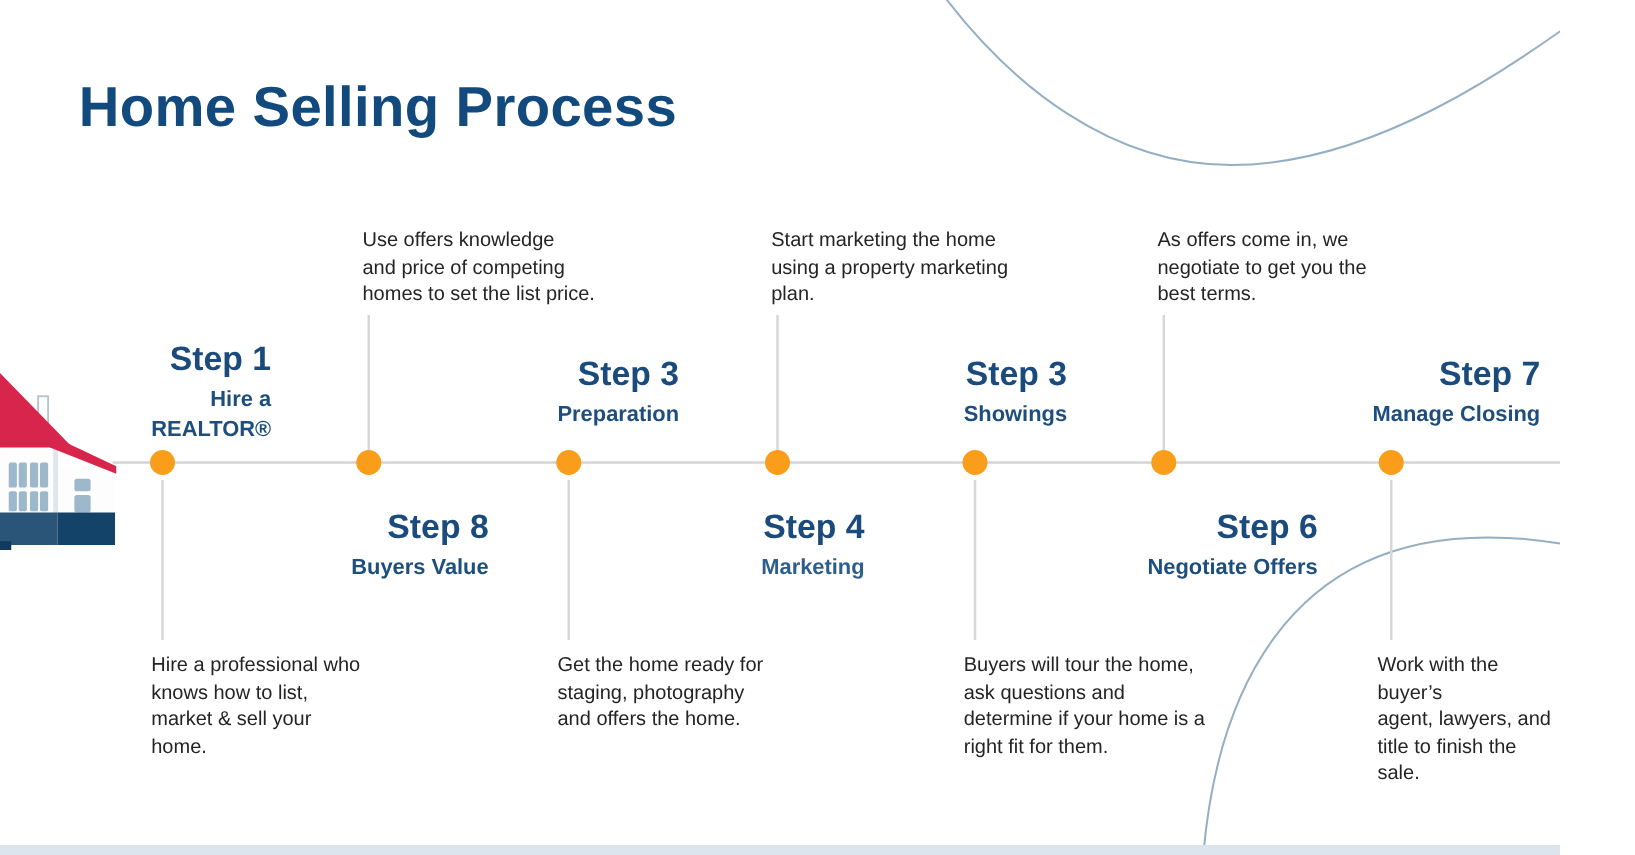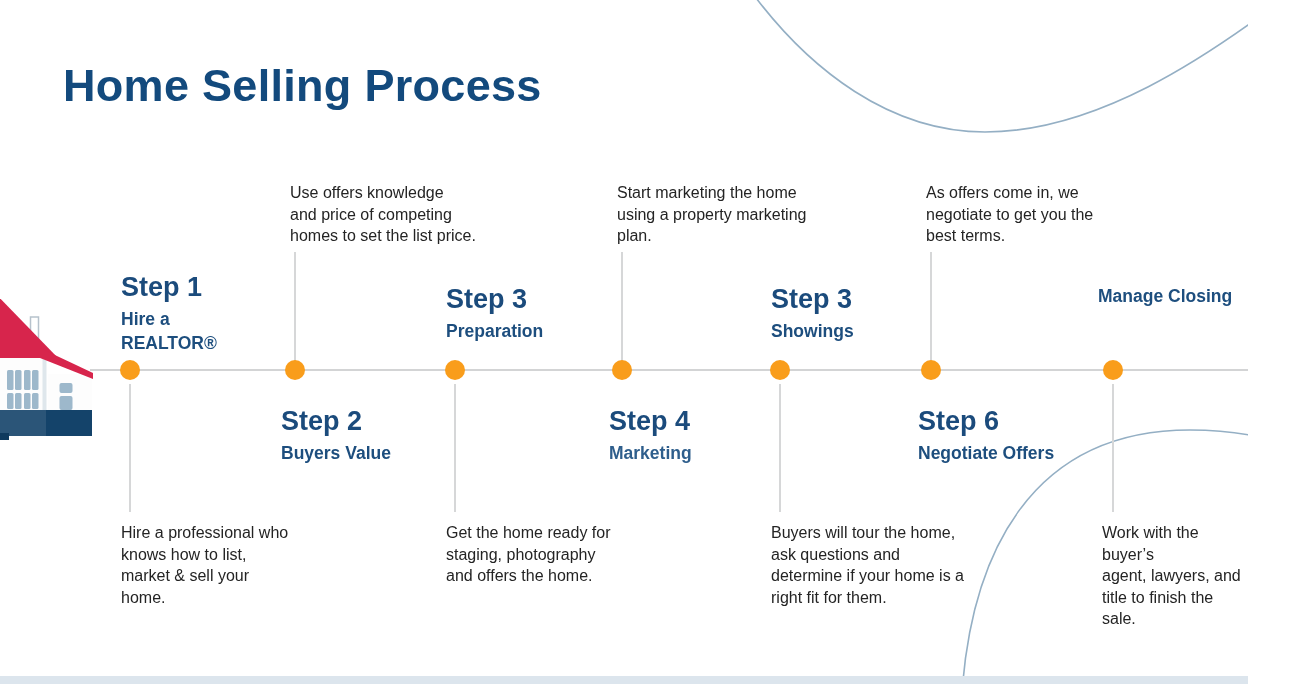--- a/index.html
+++ b/index.html
@@ -6,21 +6,21 @@
   .canvas{position:relative;width:1248px;height:684px;background:#ffffff;overflow:hidden;
           font-family:"Liberation Sans",sans-serif;}
   .page-title{position:absolute;left:63px;top:60px;font-size:45px;font-weight:bold;
               color:#134A7D;letter-spacing:.3px;}
   .deco{position:absolute;left:0;top:0;pointer-events:none;}
   .tl-line{position:absolute;left:90px;top:369px;width:1168px;height:2px;background:#d3d4d5;}
   .tl-arrow{position:absolute;left:1257px;top:361px;width:0;height:0;
             border-left:15px solid #d8d9da;border-top:9px solid transparent;border-bottom:9px solid transparent;}
   .dot{position:absolute;top:360px;width:20px;height:20px;border-radius:50%;background:#F99D1B;z-index:3;}
   .connector{position:absolute;width:2px;background:#d6d7d8;z-index:1;}
-  .step-label{position:absolute;color:#1B4B7C;z-index:2;}
+  .step-label{position:absolute;color:#1B4B7C;z-index:2;text-align:right;}
   .step-heading{font-size:27px;font-weight:bold;line-height:31px;margin:0 0 4px 0;}
   .step-sub{font-size:17.5px;font-weight:bold;line-height:24px;white-space:pre-line;color:#1D4E7E;}
   .step-sub.light{font-weight:bold;color:#2E5E8C;}
   .step-desc{position:absolute;font-size:16px;line-height:21.5px;color:#242424;white-space:pre-line;z-index:2;}
   .footer-bar{position:absolute;left:0;bottom:0;width:1308px;height:8px;background:#dce5ed;}
   .house{position:absolute;left:0;top:296px;z-index:4;}
 </style>
 </head>
 <body>
 
@@ -83,21 +83,21 @@
     <div class="step-heading">Step 1</div>
     <div class="step-sub">Hire a
 REALTOR®</div>
   </div>
   <div class="step-desc" style="left:121px;top:522px">Hire a professional who
 knows how to list,
 market &amp; sell your
 home.</div>
 
   <div class="step-label" style="left:281px;top:406px">
-    <div class="step-heading">Step 2</div>
+    <div class="step-heading">Step 8</div>
     <div class="step-sub">Buyers Value</div>
   </div>
   <div class="step-desc" style="left:290px;top:182px">Use offers knowledge
 and price of competing
 homes to set the list price.</div>
 
   <div class="step-label" style="left:446px;top:284px">
     <div class="step-heading">Step 3</div>
     <div class="step-sub">Preparation</div>
   </div>
@@ -124,20 +124,21 @@
 
   <div class="step-label" style="left:918px;top:406px">
     <div class="step-heading">Step 6</div>
     <div class="step-sub">Negotiate Offers</div>
   </div>
   <div class="step-desc" style="left:926px;top:182px">As offers come in, we
 negotiate to get you the
 best terms.</div>
 
   <div class="step-label" style="left:1098px;top:284px">
+    <div class="step-heading">Step 7</div>
     <div class="step-sub">Manage Closing</div>
   </div>
   <div class="step-desc" style="left:1102px;top:522px">Work with the buyer’s
 agent, lawyers, and
 title to finish the sale.</div>
 
   <div class="footer-bar"></div>
 </div>
 
 </body></html>

